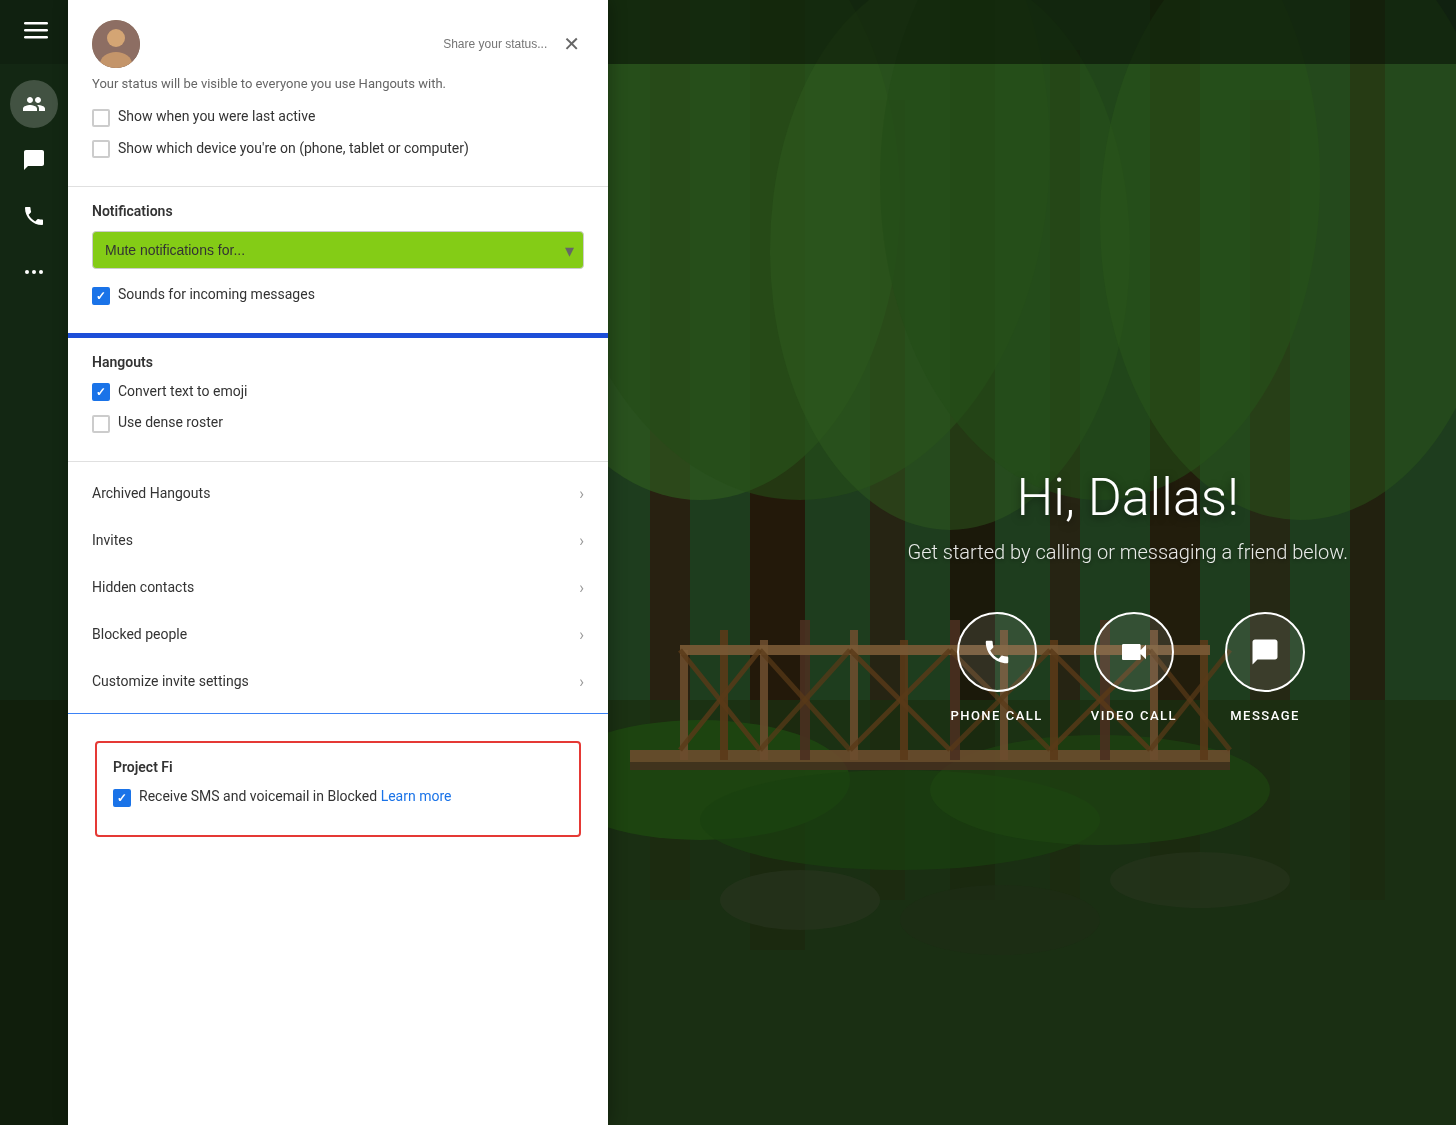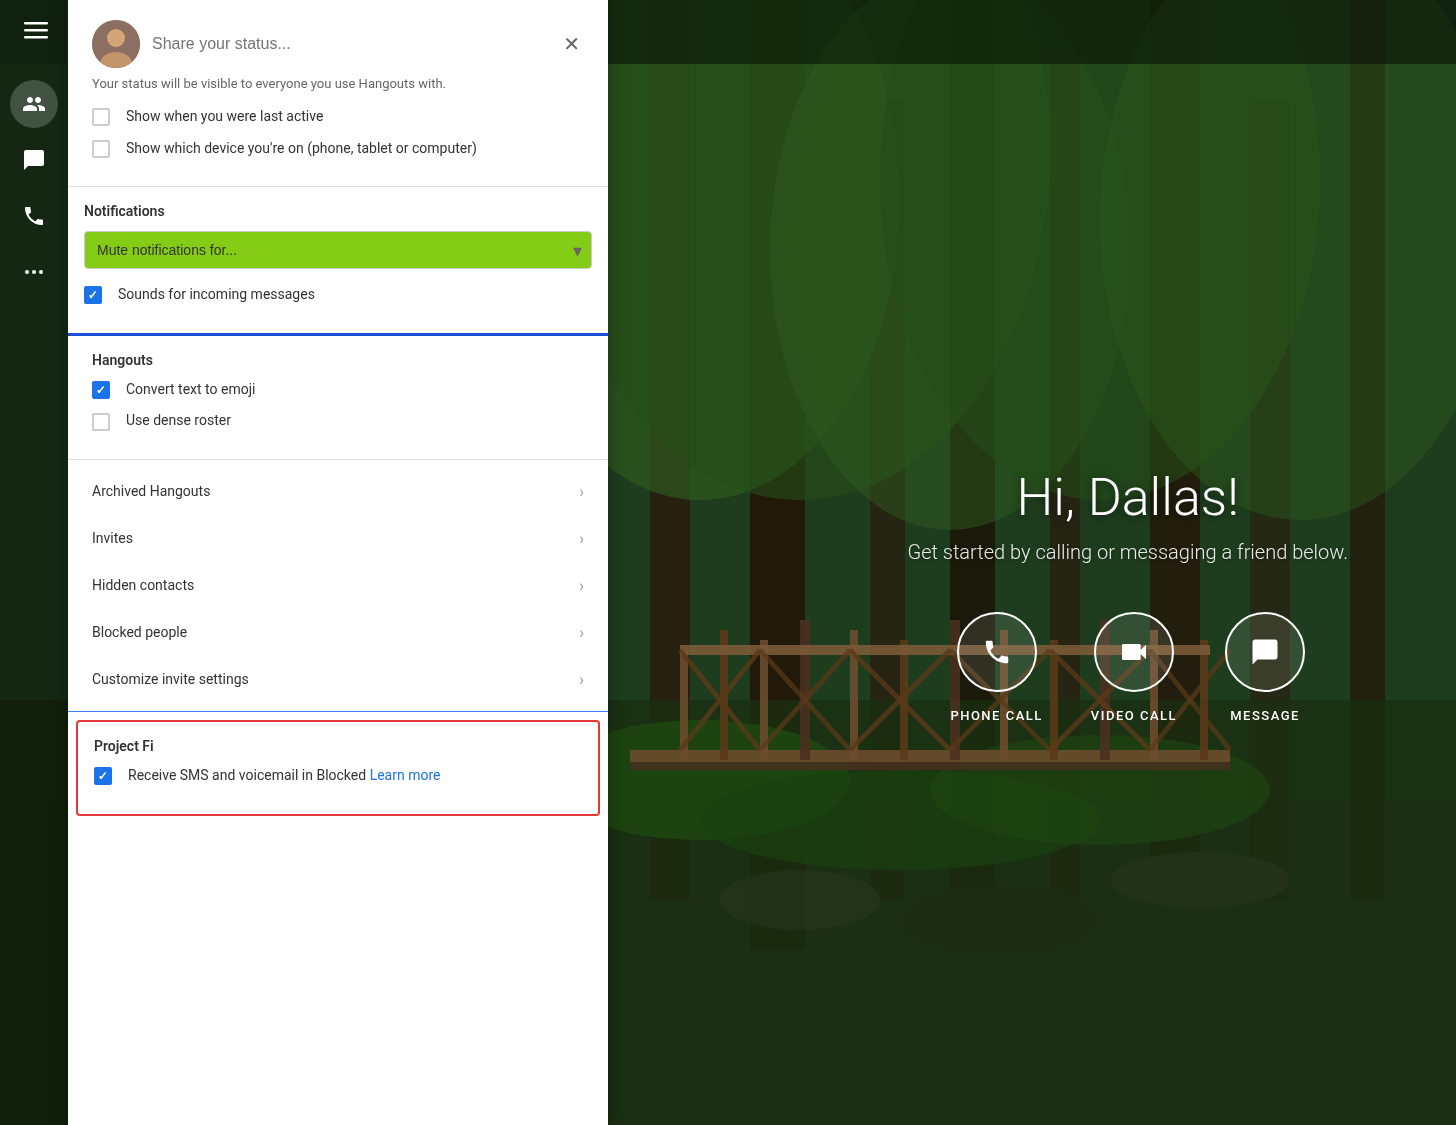--- a/index.html
+++ b/index.html
@@ -205,44 +205,45 @@
       align-items: center;
       justify-content: center;
       font-size: 24px;
       color: white;
     }
 
     .status-input {
       flex: 1;
       border: none;
       outline: none;
-      font-size: 16px;
+      font-size: 12px;
       color: #be185d;
       padding: 4px 0;
+      text-align: right;
     }
 
     .close-btn {
       color: #666;
       font-size: 20px;
       cursor: pointer;
       padding: 4px;
       line-height: 1;
     }
 
     .status-hint {
       font-size: 13px;
       color: #666;
       margin-bottom: 16px;
     }
 
     
     .checkbox-row {
       display: flex;
-      align-items: center;
-      gap: 16px;
+      align-items: flex-end;
+      gap: 8px;
       margin-bottom: 12px;
     }
 
     .checkbox-row label {
       font-size: 14px;
       color: #333;
       line-height: 1.4;
       cursor: pointer;
     }
 
@@ -266,22 +267,22 @@
 
     .custom-checkbox.checked::after {
       content: '✓';
       color: white;
       font-size: 12px;
       font-weight: bold;
     }
 
     
     .notifications-section {
-      padding: 16px 16px;
-      border-bottom: 3px solid #1d4ed8;
+      padding: 16px 24px;
+      border-bottom: 5px solid #1d4ed8;
     }
 
     .section-title {
       font-size: 14px;
       font-weight: 600;
       color: #333;
       margin-bottom: 12px;
     }
 
     .mute-dropdown-wrapper {
@@ -334,21 +335,21 @@
       transition: background 0.15s;
     }
 
     .chevron-icon {
       color: #999;
       font-size: 16px;
     }
 
     
     .project-fi-section {
-      margin: 8px;
+      margin: 27px;
       padding: 16px;
       border: 2px solid #e53935;
       border-radius: 4px;
     }
 
     .project-fi-title {
       font-size: 14px;
       font-weight: 600;
       color: #333;
       margin-bottom: 12px;

